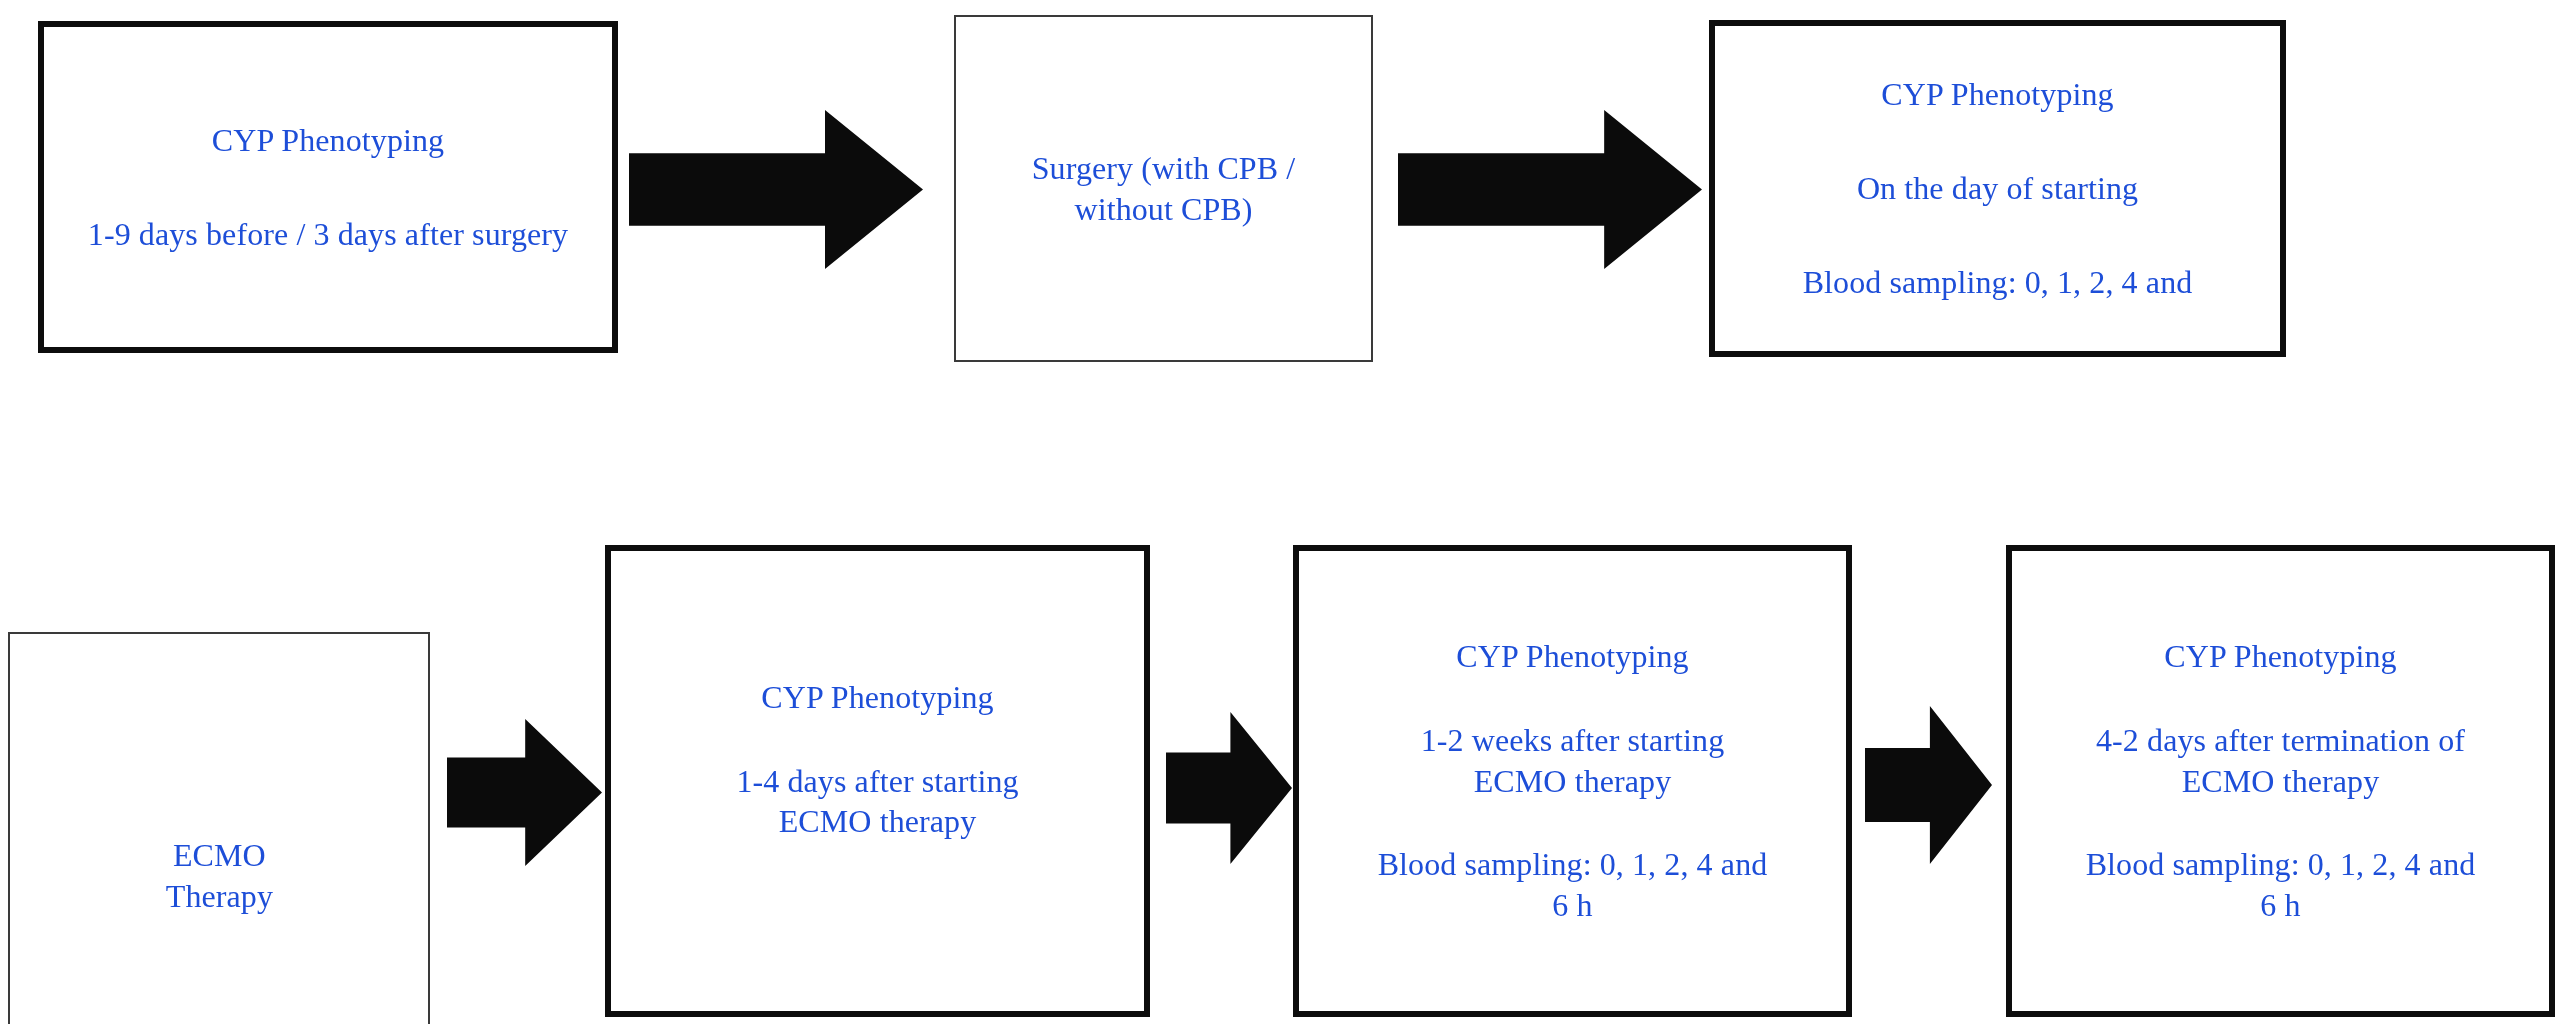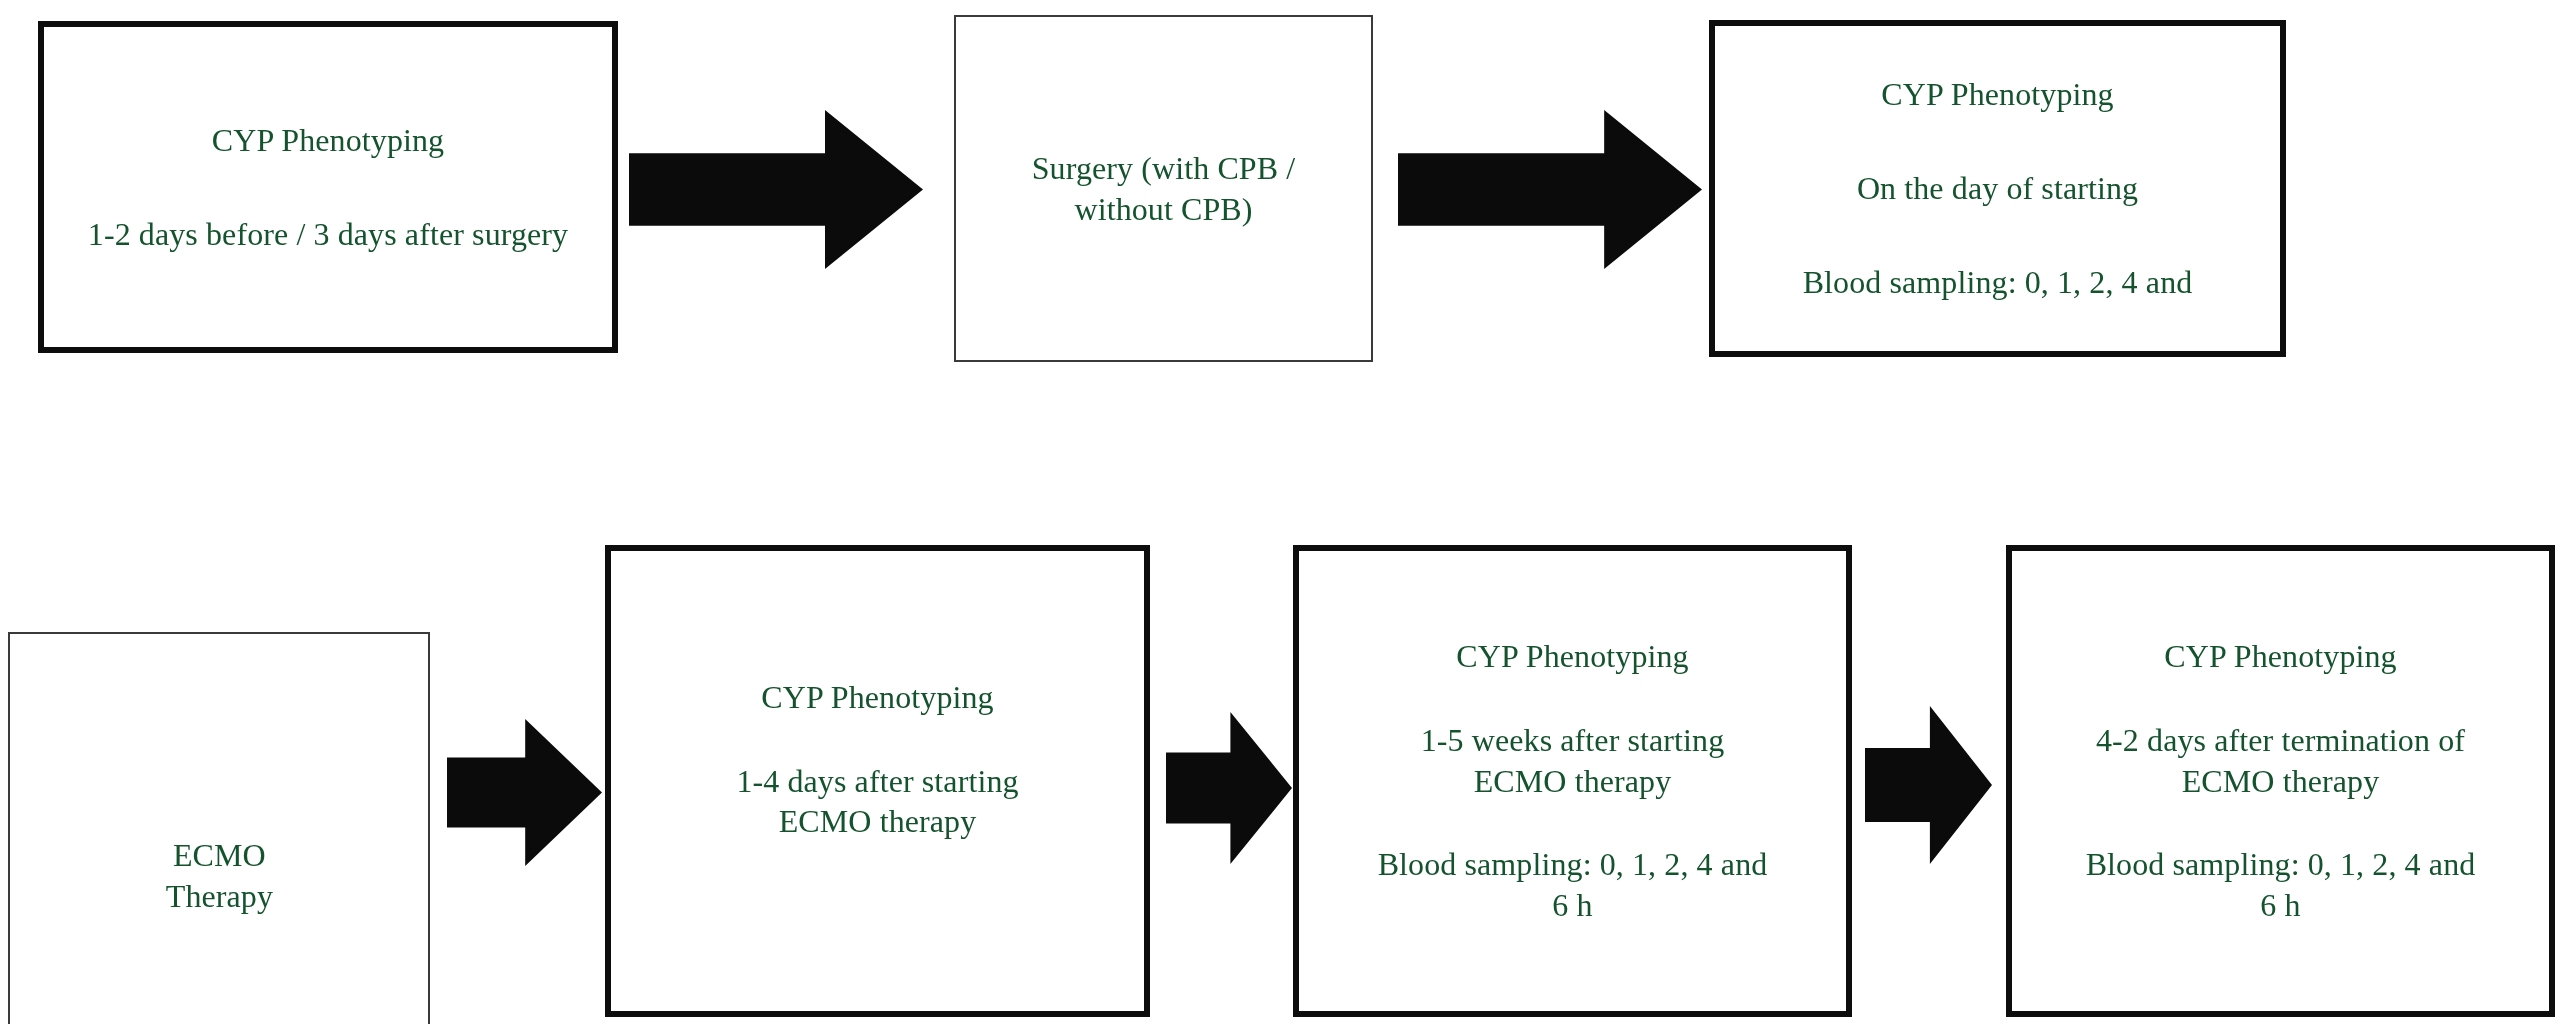--- a/index.html
+++ b/index.html
@@ -30,21 +30,21 @@
   }
   .box.thick {
     border: 6.3px solid #0d0d0d;
   }
   .box.thin {
     border: 2.1px solid #3a3a3a;
   }
 
   .box-line {
     display: block;
-    color: #14532d;
+    color: #1d4ed8;
     font-size: 32px;
     line-height: 1.28;
     letter-spacing: 0.1px;
     white-space: pre-line;
     padding: 0 9.8px;
     text-align: center;
   }
   .gap-lg { height: 53px; }
   .gap-md { height: 43px; }
 
@@ -64,21 +64,21 @@
 </head>
 <body>
 
 <div id="canvas">
 
   <div class="row" style="top:0; height:377px;">
 
     <div class="box thick" style="left:38px; top:21px; width:580px; height:332px;">
       <span class="box-line">CYP Phenotyping</span>
       <span class="gap-lg"></span>
-      <span class="box-line">1-2 days before / 3 days after surgery</span>
+      <span class="box-line">1-9 days before / 3 days after surgery</span>
     </div>
 
     <div class="arrow" style="left:629px; top:110px; width:294px; height:159px;">
       <svg viewBox="0 0 420 228" preserveAspectRatio="none" aria-hidden="true">
         <polygon points="0,62 280,62 280,0 420,114 280,228 280,166 0,166" fill="#0b0b0b"></polygon>
       </svg>
     </div>
 
     <div class="box thin" style="left:954px; top:15.4px; width:419px; height:347px;">
       <span class="box-line">Surgery (with CPB /
@@ -123,21 +123,21 @@
 
     <div class="arrow" style="left:1166px; top:712px; width:126px; height:152px;">
       <svg viewBox="0 0 180 218" preserveAspectRatio="none" aria-hidden="true">
         <polygon points="0,58 92,58 92,0 180,109 92,218 92,160 0,160" fill="#0b0b0b"></polygon>
       </svg>
     </div>
 
     <div class="box thick" style="left:1293px; top:545px; width:559px; height:472px;">
       <span class="box-line">CYP Phenotyping</span>
       <span class="gap-md"></span>
-      <span class="box-line">1-5 weeks after starting
+      <span class="box-line">1-2 weeks after starting
 ECMO therapy</span>
       <span class="gap-md"></span>
       <span class="box-line">Blood sampling: 0, 1, 2, 4 and
 6 h</span>
     </div>
 
     <div class="arrow" style="left:1865px; top:706px; width:127px; height:158px;">
       <svg viewBox="0 0 182 226" preserveAspectRatio="none" aria-hidden="true">
         <polygon points="0,60 93,60 93,0 182,113 93,226 93,166 0,166" fill="#0b0b0b"></polygon>
       </svg>

